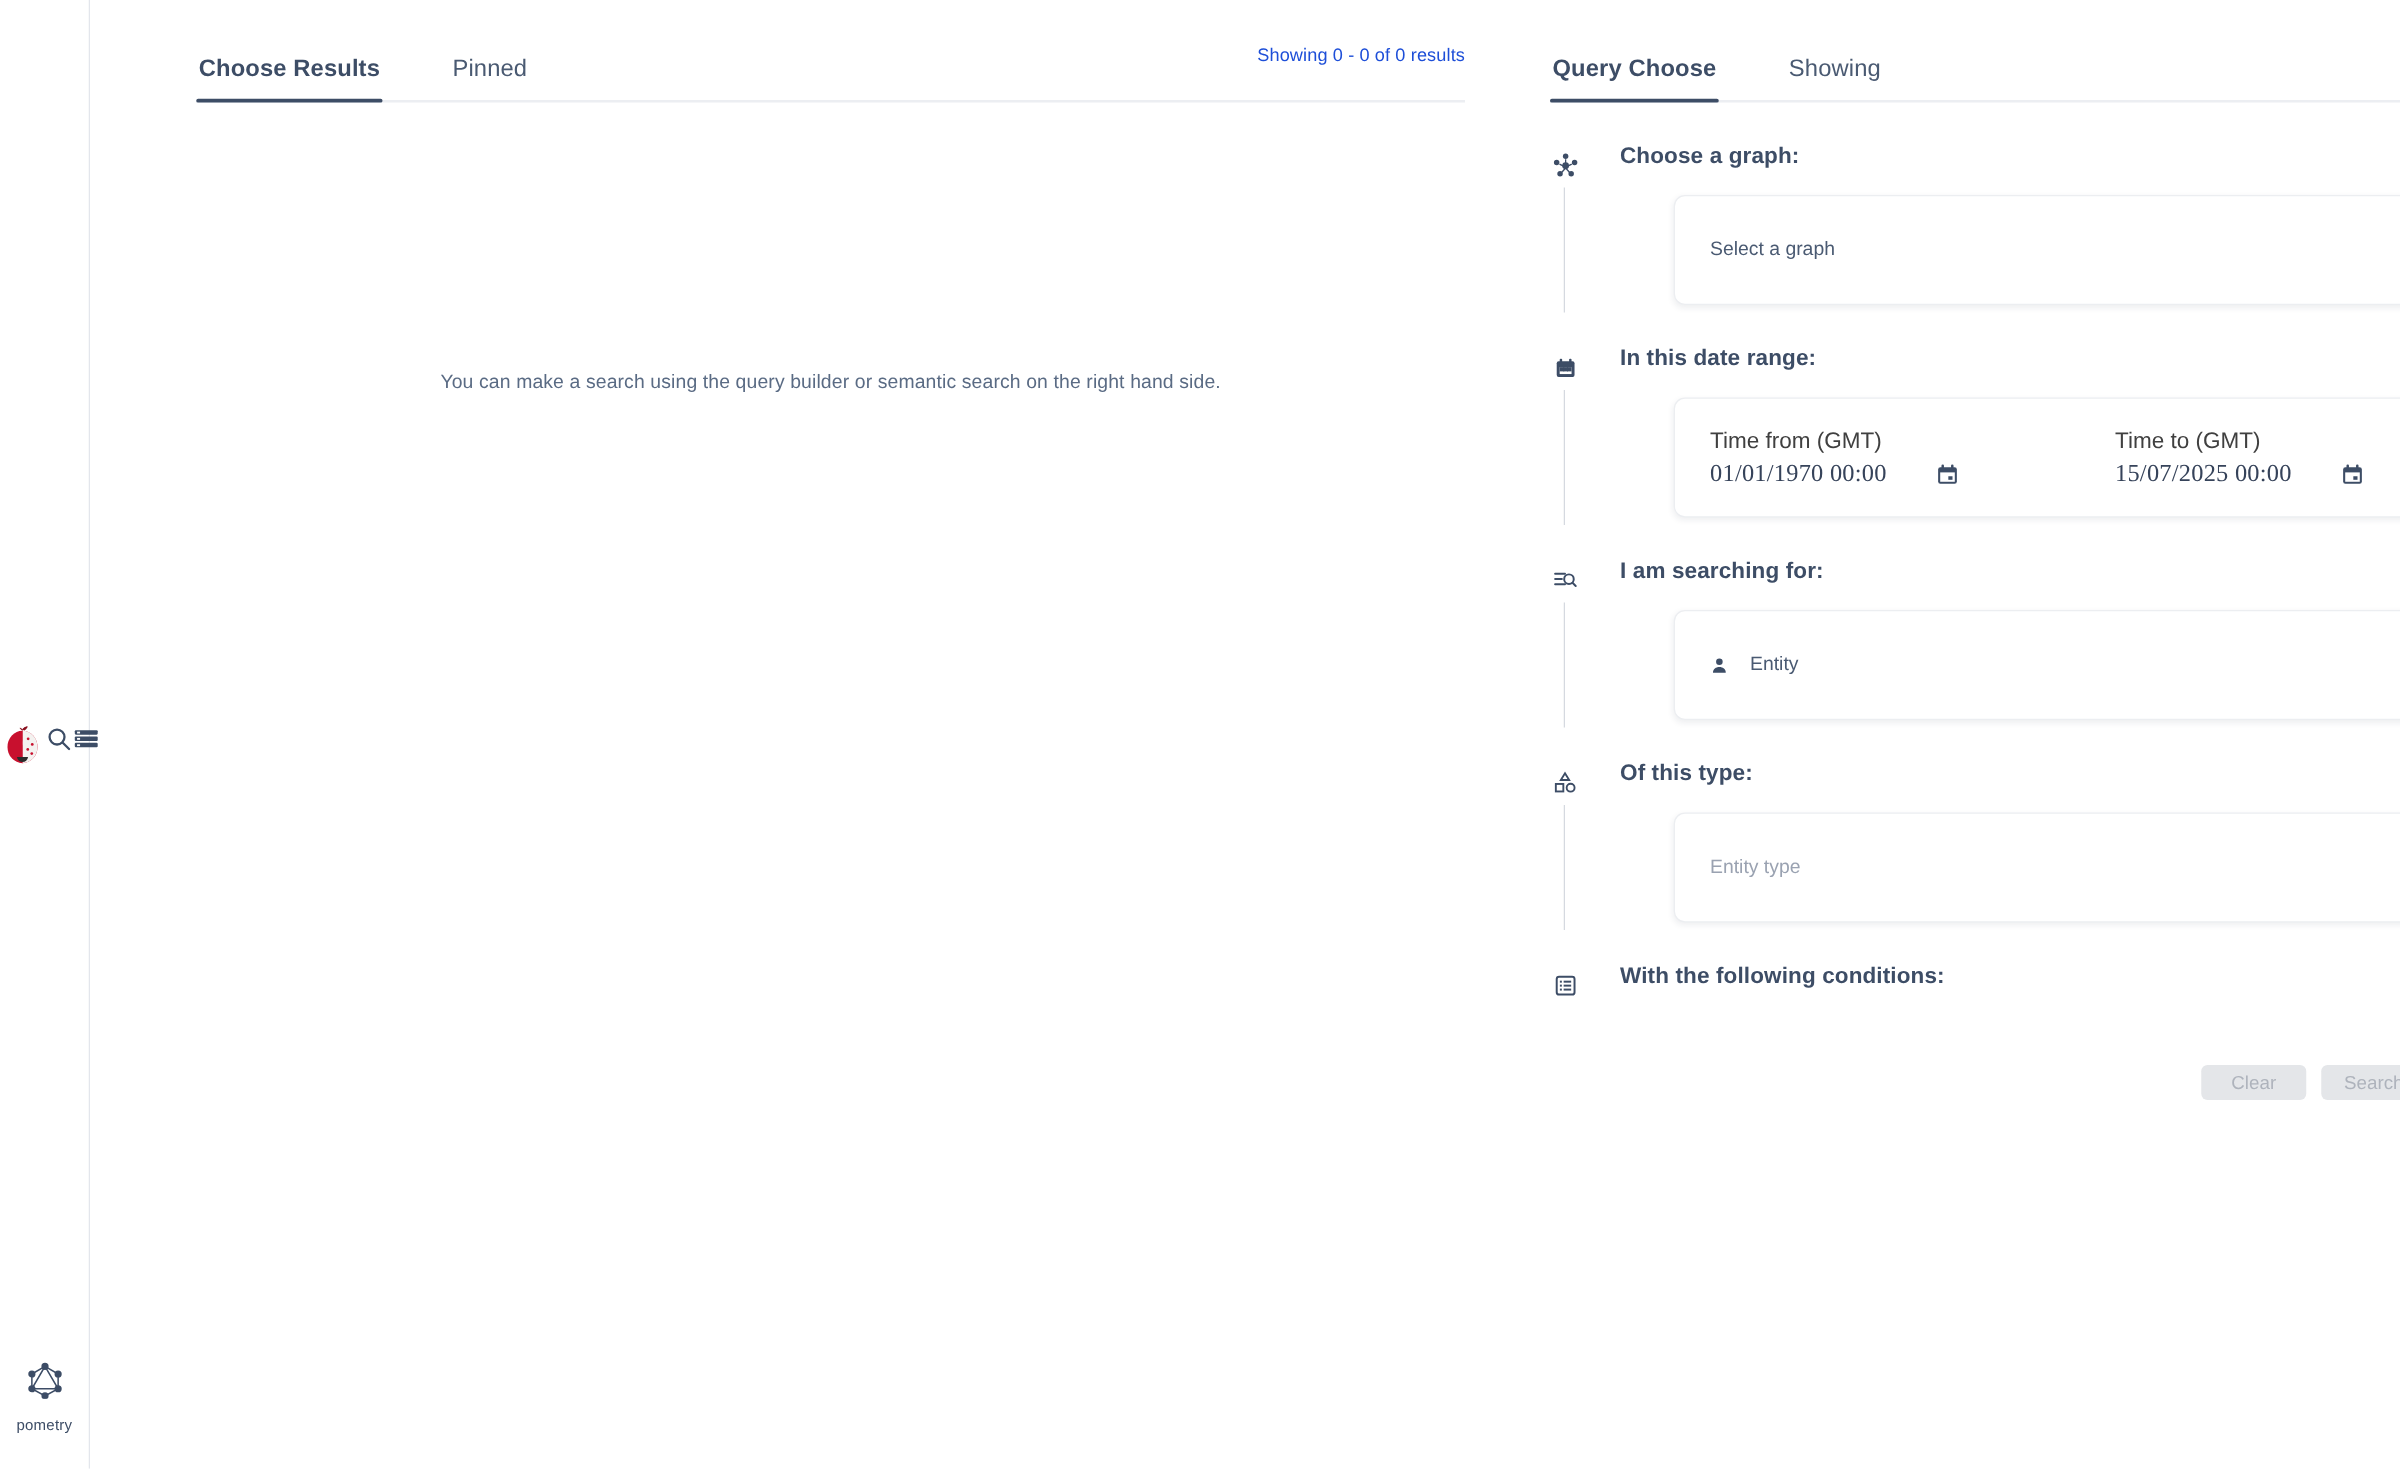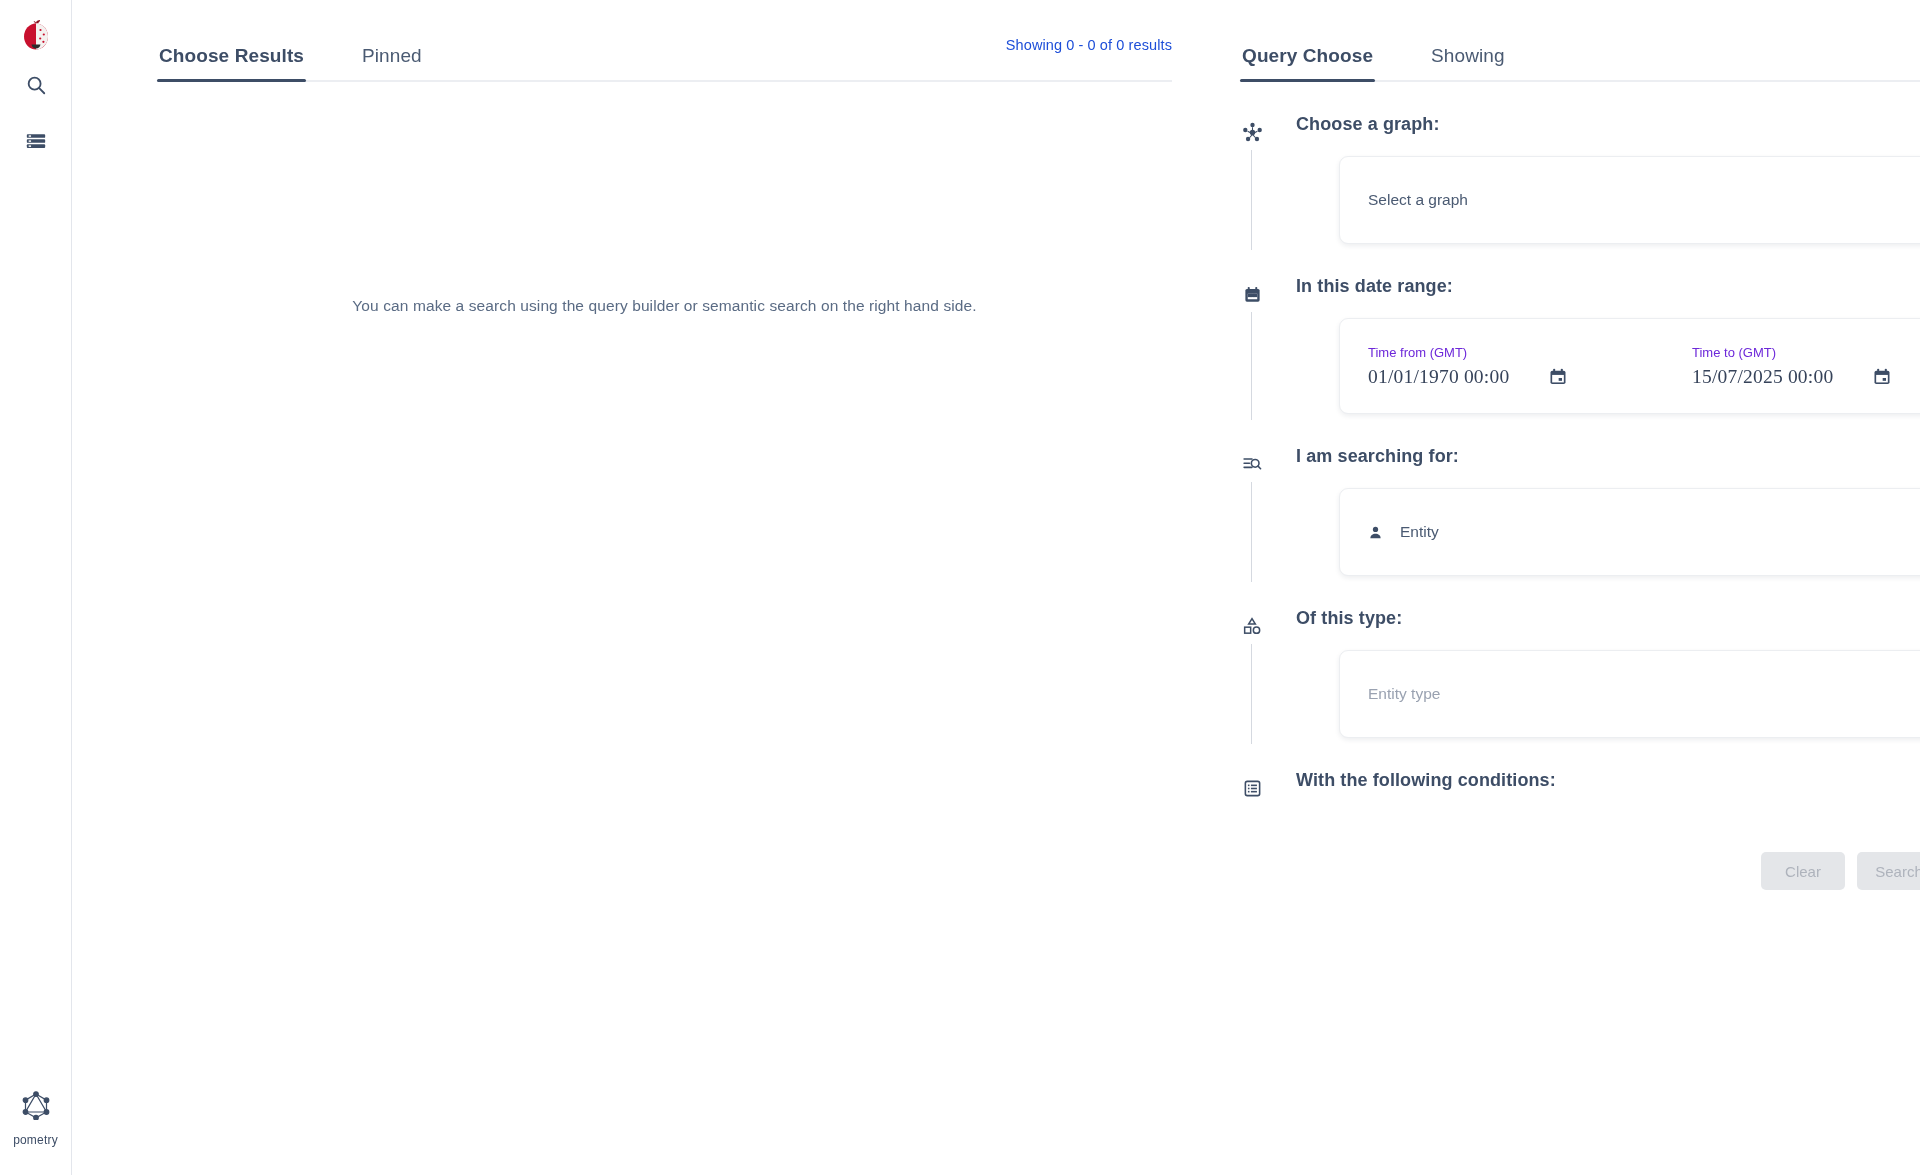--- a/index.html
+++ b/index.html
@@ -10,21 +10,21 @@
     color: #3d4d66;
     overflow: hidden;
   }
   #app { display: flex; width: 1920px; height: 1175px; }
 
   
   #rail {
     width: 72px; height: 1175px;
     border-right: 1px solid #e3e6ec;
     background: #ffffff;
-    display: flex; flex-direction: column; align-items: center;
+    display: flex; flex-direction: row; align-items: center;
     flex: 0 0 72px;
     position: relative;
   }
   .rail-logo { margin-top: 17px; width: 36px; height: 36px; display:block; }
   .rail-icon {
     width: 44px; height: 44px; margin-top: 12px;
     display: flex; align-items: center; justify-content: center;
     cursor: pointer; border-radius: 6px;
   }
   .rail-icon:first-of-type { margin-top: 26px; }
@@ -116,36 +116,36 @@
   .sel-ico { margin-right: 17px; display: flex; align-items: center; color: #3d4d66; }
 
   
   .date-card {
     margin-top: 20px; margin-left: 43px;
     background: #ffffff; border: 1px solid #eceef1; border-radius: 9px;
     box-shadow: 0 2px 5px rgba(30,40,60,.08);
     height: 96px; display: flex; align-items: center; padding: 0 28px;
   }
   .date-field { width: 278px; position: relative; }
-  .date-label { font-size: 13px; color: #6d28d9; margin-bottom: 6px; }
+  .date-label { font-size: 18px; color: #404040; margin-bottom: 6px; }
   .date-row { display: flex; align-items: center; }
   .date-value {
     font-size: 19.5px; color: #36435a; letter-spacing: .2px;
     white-space: nowrap; overflow: hidden; width: 172px;
     border: none; outline: none; background: transparent;
     font-family: Liberation Serif, serif;
   }
   .cal-btn { margin-left: 8px; display: flex; cursor: pointer; color: #3d4d66; }
 
   .actions {
     display: flex; justify-content: flex-end; gap: 12px;
     margin-top: 60px; padding-right: 58px;
   }
   .btn {
-    min-width: 84px; height: 38px; border-radius: 5px;
+    min-width: 84px; height: 28px; border-radius: 5px;
     border: none; background: #e4e6e9; color: #aeb3bc;
     font-size: 15px; font-family: "Liberation Sans", sans-serif;
     cursor: default;
   }
 </style>
 </head>
 <body>
 
 <div id="app">
 

